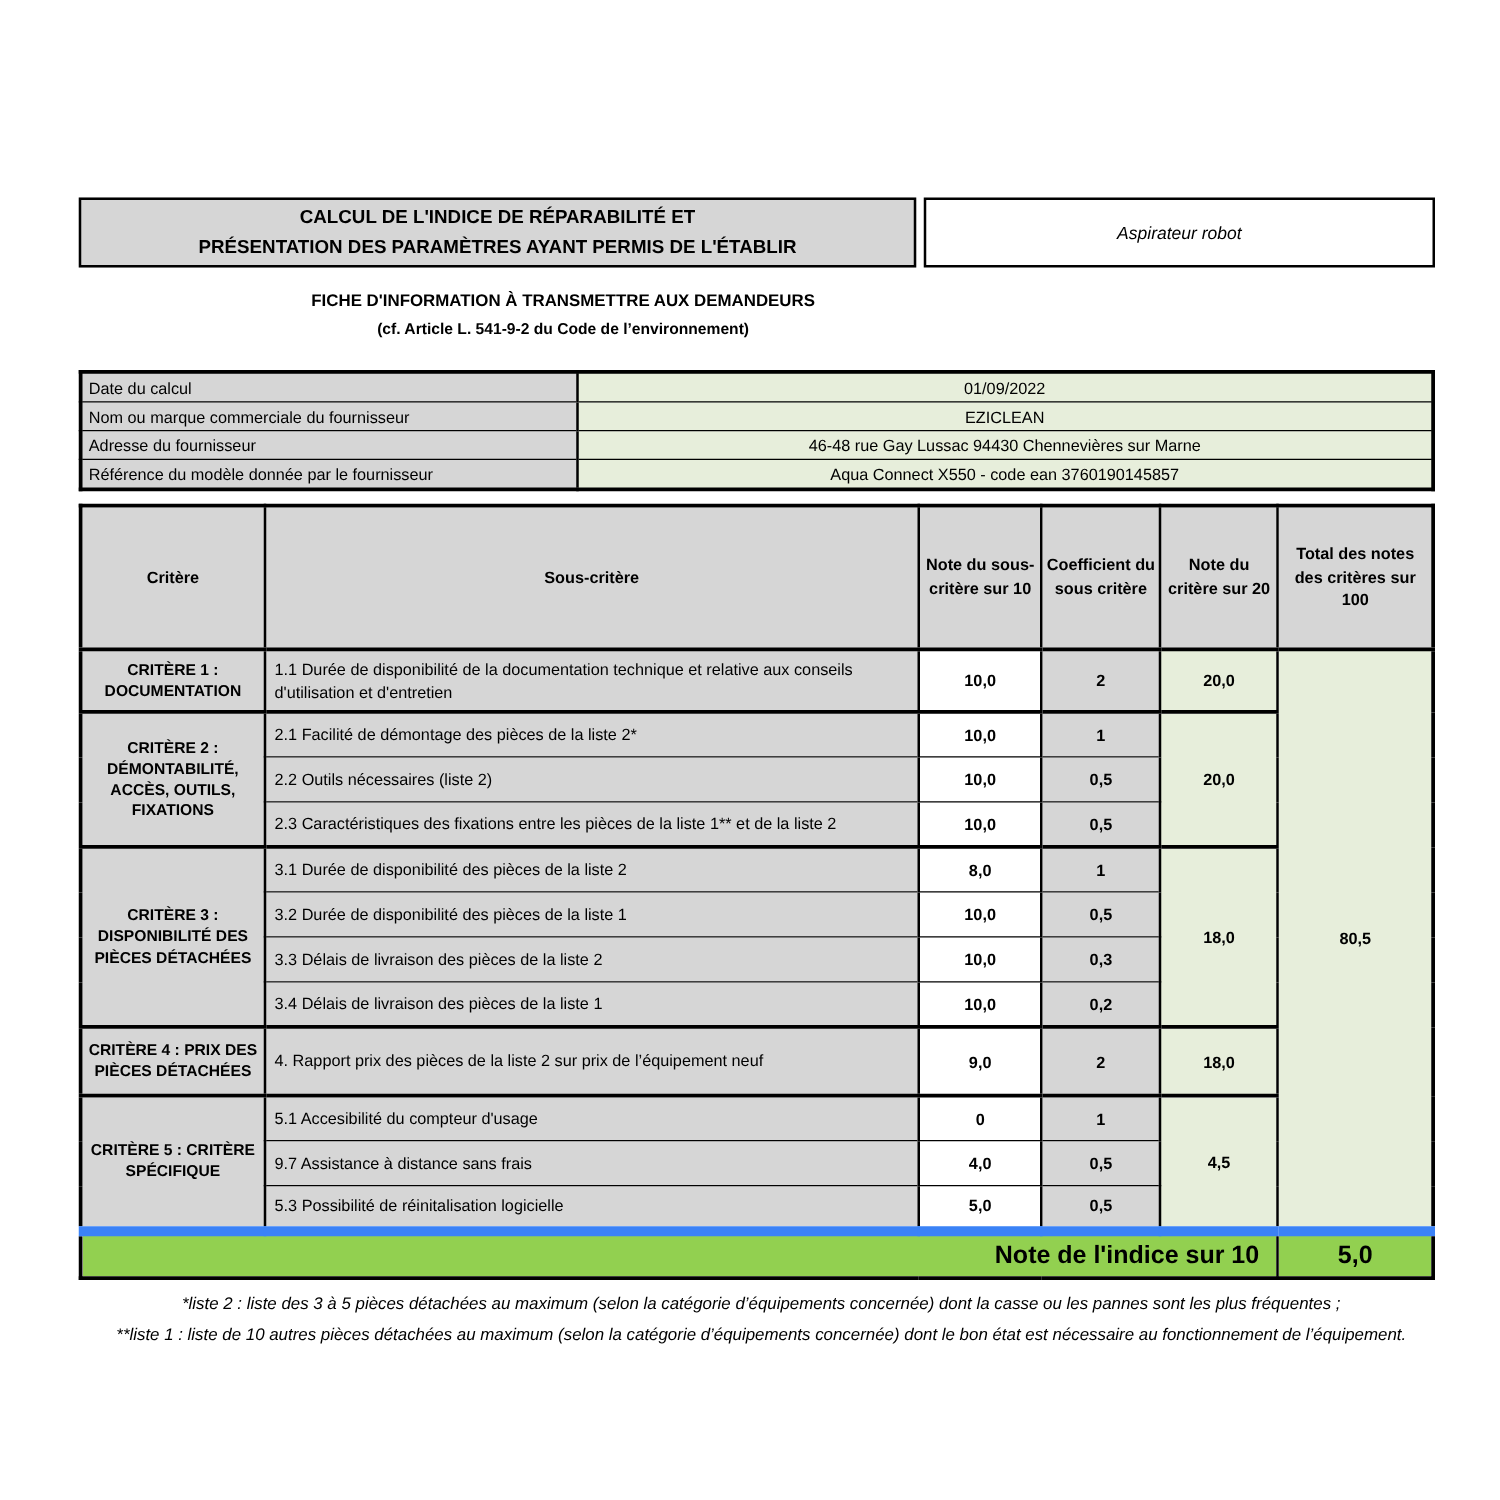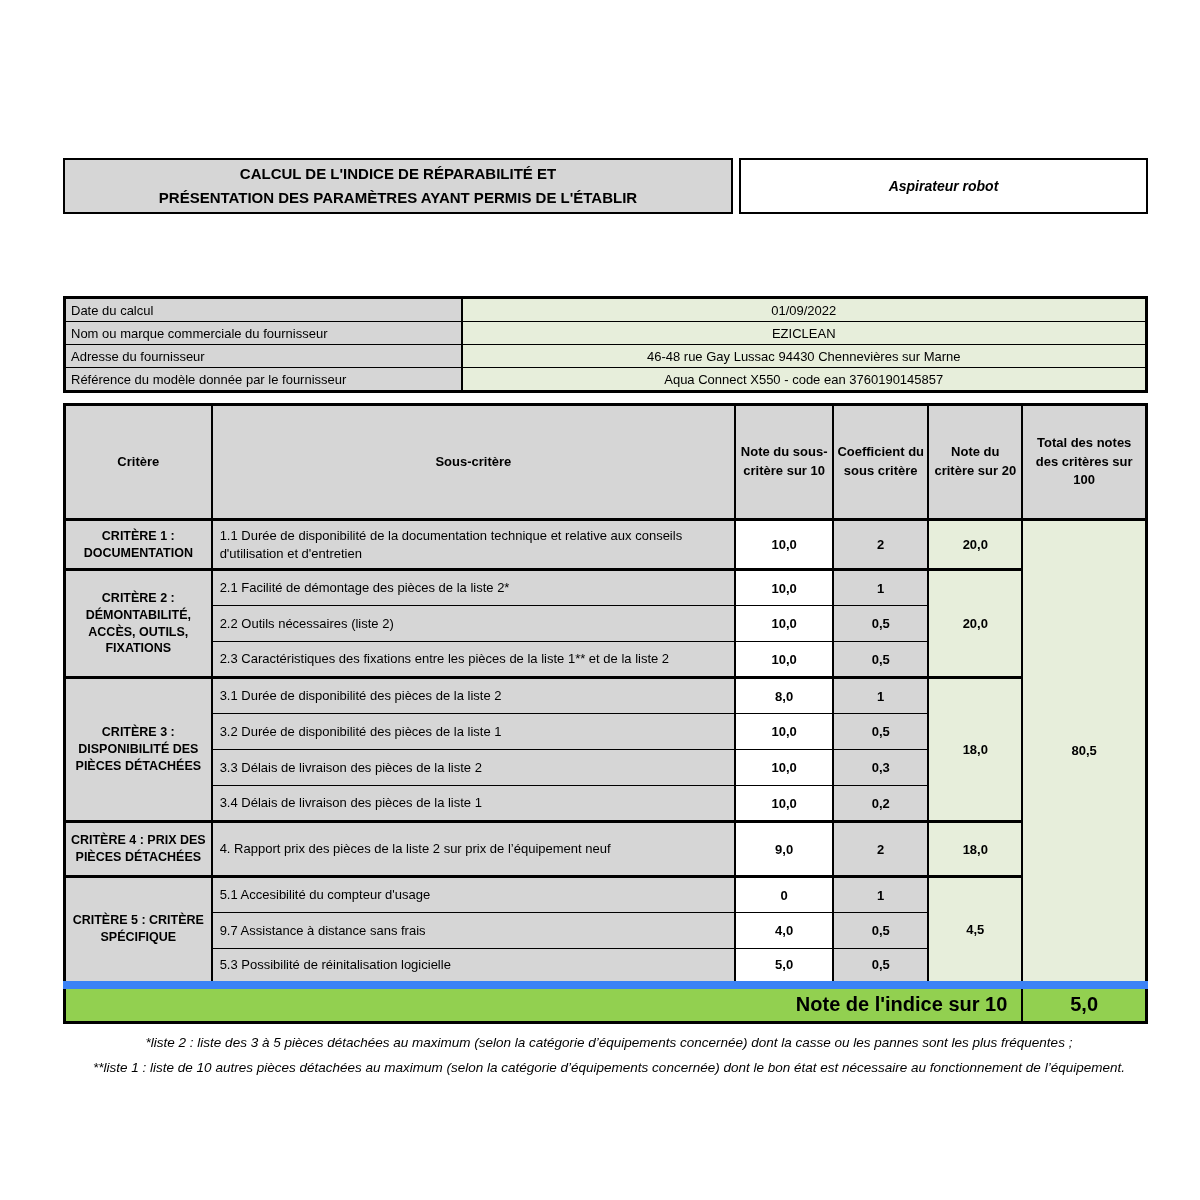--- a/index.html
+++ b/index.html
@@ -10,21 +10,21 @@
   
   .title-row{position:absolute;top:158px;left:63px;width:1085px;height:56px;display:flex;gap:6px;}
   .title-box{
     width:666px;background:#d6d6d6;border:2px solid #000;
     display:flex;flex-direction:column;justify-content:center;align-items:center;
     font-weight:bold;font-size:15px;line-height:24px;text-align:center;
   }
   .product-box{
     flex:1;background:#fff;border:2px solid #000;
     display:flex;justify-content:center;align-items:center;
-    font-weight:bold;font-style:italic;font-size:14px;
+    font-weight:normal;font-style:italic;font-size:14px;
   }
   
   .subtitle-wrap{position:absolute;top:233px;left:63px;width:775px;text-align:center;}
   .subtitle-1{font-weight:bold;font-size:13.5px;}
   .subtitle-2{font-weight:bold;font-size:12.5px;margin-top:8px;}
   
   .info-table{
     position:absolute;top:296px;left:63px;width:1085px;
     border-collapse:collapse;table-layout:fixed;font-size:13px;
   }
@@ -77,20 +77,24 @@
   <div class="title-row">
     <div class="title-box">
       <div>CALCUL DE L'INDICE DE RÉPARABILITÉ ET</div>
       <div>PRÉSENTATION DES PARAMÈTRES AYANT PERMIS DE L'ÉTABLIR</div>
     </div>
     <div class="product-box">
       <span>Aspirateur robot</span>
     </div>
   </div>
 
+  <div class="subtitle-wrap">
+    <div class="subtitle-1">FICHE D'INFORMATION À TRANSMETTRE AUX DEMANDEURS</div>
+    <div class="subtitle-2">(cf. Article L. 541-9-2 du Code de l’environnement)</div>
+  </div>
 
   <table class="info-table">
     <colgroup>
         <col style="width:397px">
         <col>
       </colgroup>
     <tbody>
       <tr>
         <td class="ilabel">Date du calcul</td>
         <td class="ivalue">01/09/2022</td>

